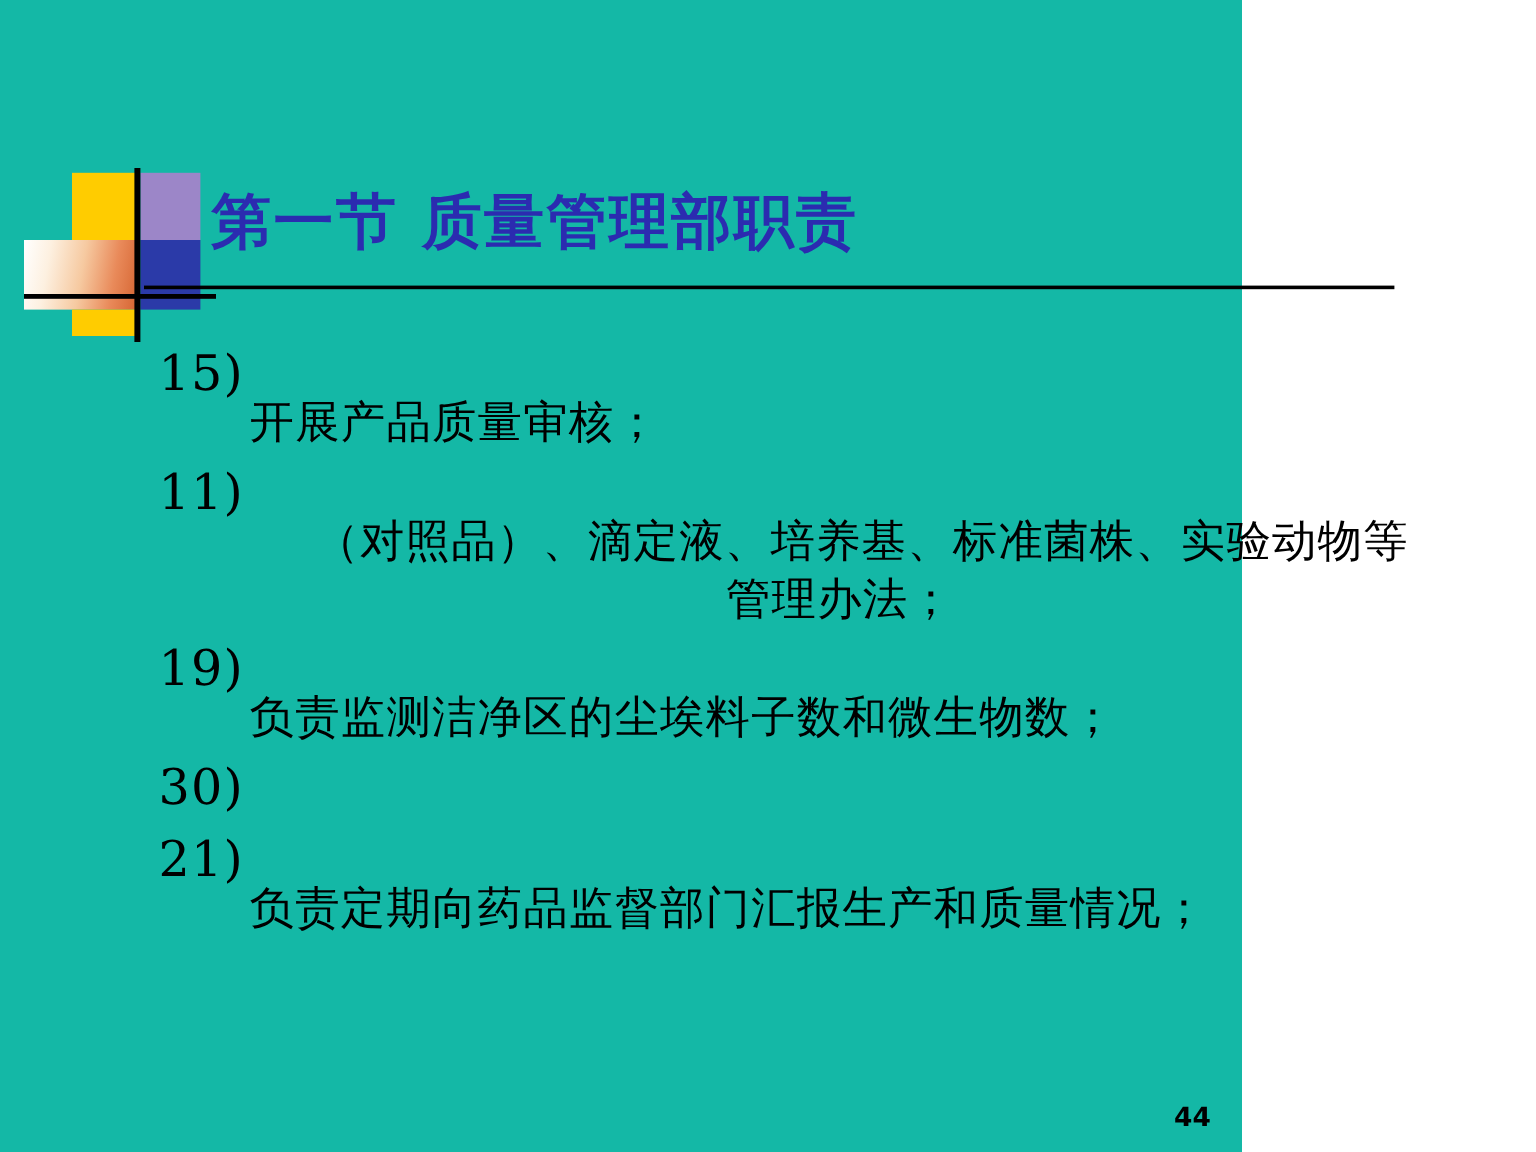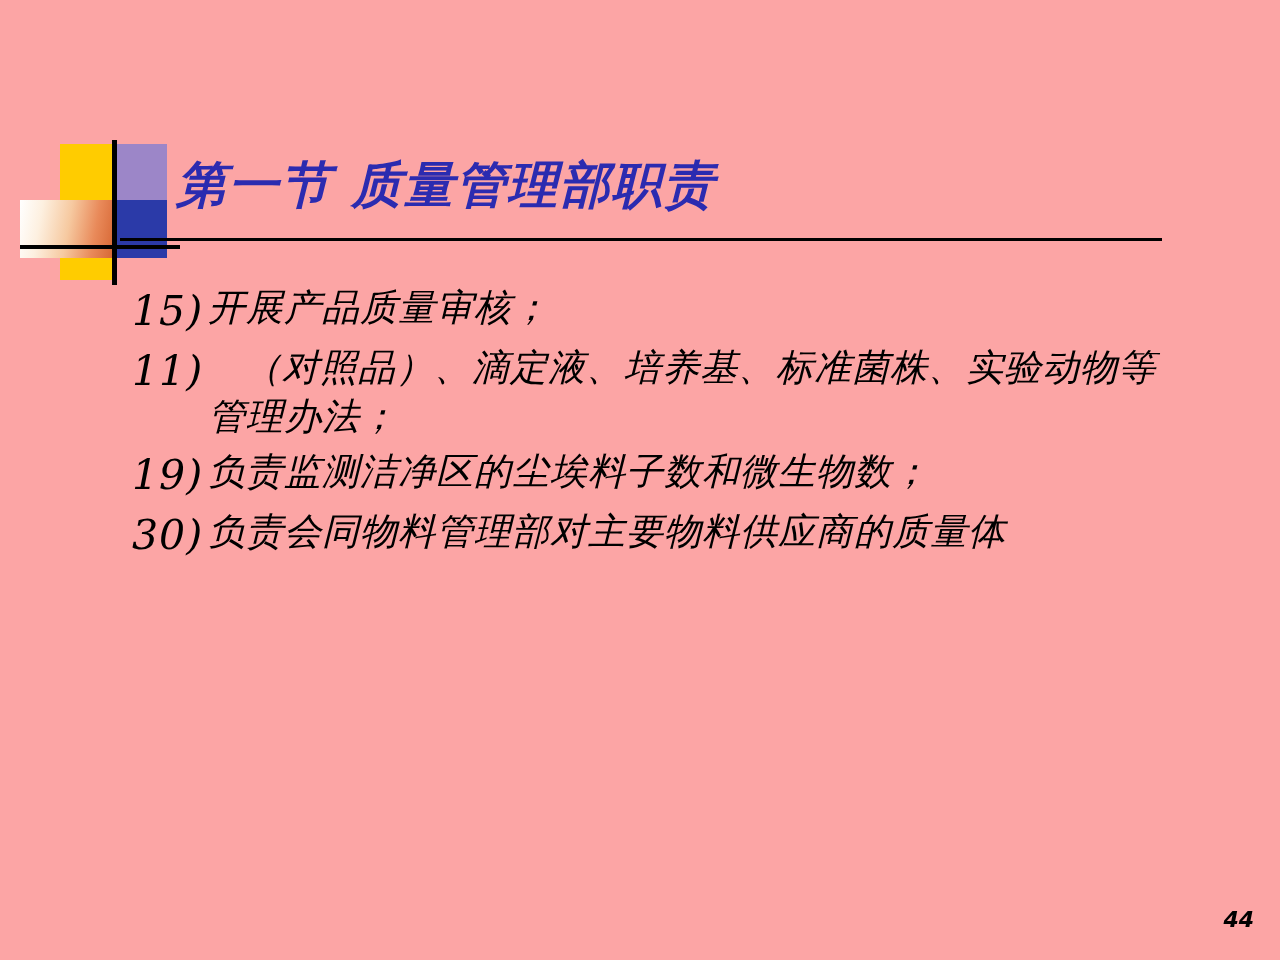--- a/index.html
+++ b/index.html
@@ -8,24 +8,23 @@
   }
   body {
     width: 1280px;
     height: 960px;
     background: #ffffff;
     font-family: "DejaVu Sans", sans-serif;
     overflow: hidden;
   }
   .slide {
     position: relative;
-    width: 1280px;
+    width: 1035px;
     height: 960px;
-    background: #fca5a5;
-    font-style: italic;
+    background: #14b8a6;
   }
 
   
   .logo {
     position: absolute;
     left: 20px;
     top: 140px;
     width: 160px;
     height: 145px;
   }
@@ -123,31 +122,33 @@
   }
   .num {
     flex: 0 0 auto;
     width: 76px;
     text-align: left;
     font-family: "DejaVu Serif", serif;
     font-size: 41px;
   }
   .txt {
     flex: 1 1 auto;
+    margin-top: 44px;
   }
   .txt .cont {
     display: block;
     text-indent: 36px;
+    text-align: center;
   }
 
   
   .page-number {
     position: absolute;
     right: 26px;
-    bottom: 28px;
+    bottom: 16px;
     font-family: "DejaVu Sans", sans-serif;
     font-size: 22px;
     font-weight: bold;
     color: #000000;
   }
 </style>
 </head>
 <body>
 
 <div class="slide">
@@ -182,22 +183,25 @@
 
 
     <div class="item">
       <span class="num">19)</span>
       <span class="txt">负责监测洁净区的尘埃料子数和微生物数；</span>
     </div>
 
     <div class="item">
       <span class="num">30)</span>
       <span class="txt">
-        <span>负责会同物料管理部对主要物料供应商的质量体</span>
       </span>
     </div>
 
+    <div class="item">
+      <span class="num">21)</span>
+      <span class="txt">负责定期向药品监督部门汇报生产和质量情况；</span>
+    </div>
 
   </div>
 
   <div class="page-number">44</div>
 
 </div>
 
 </body></html>

